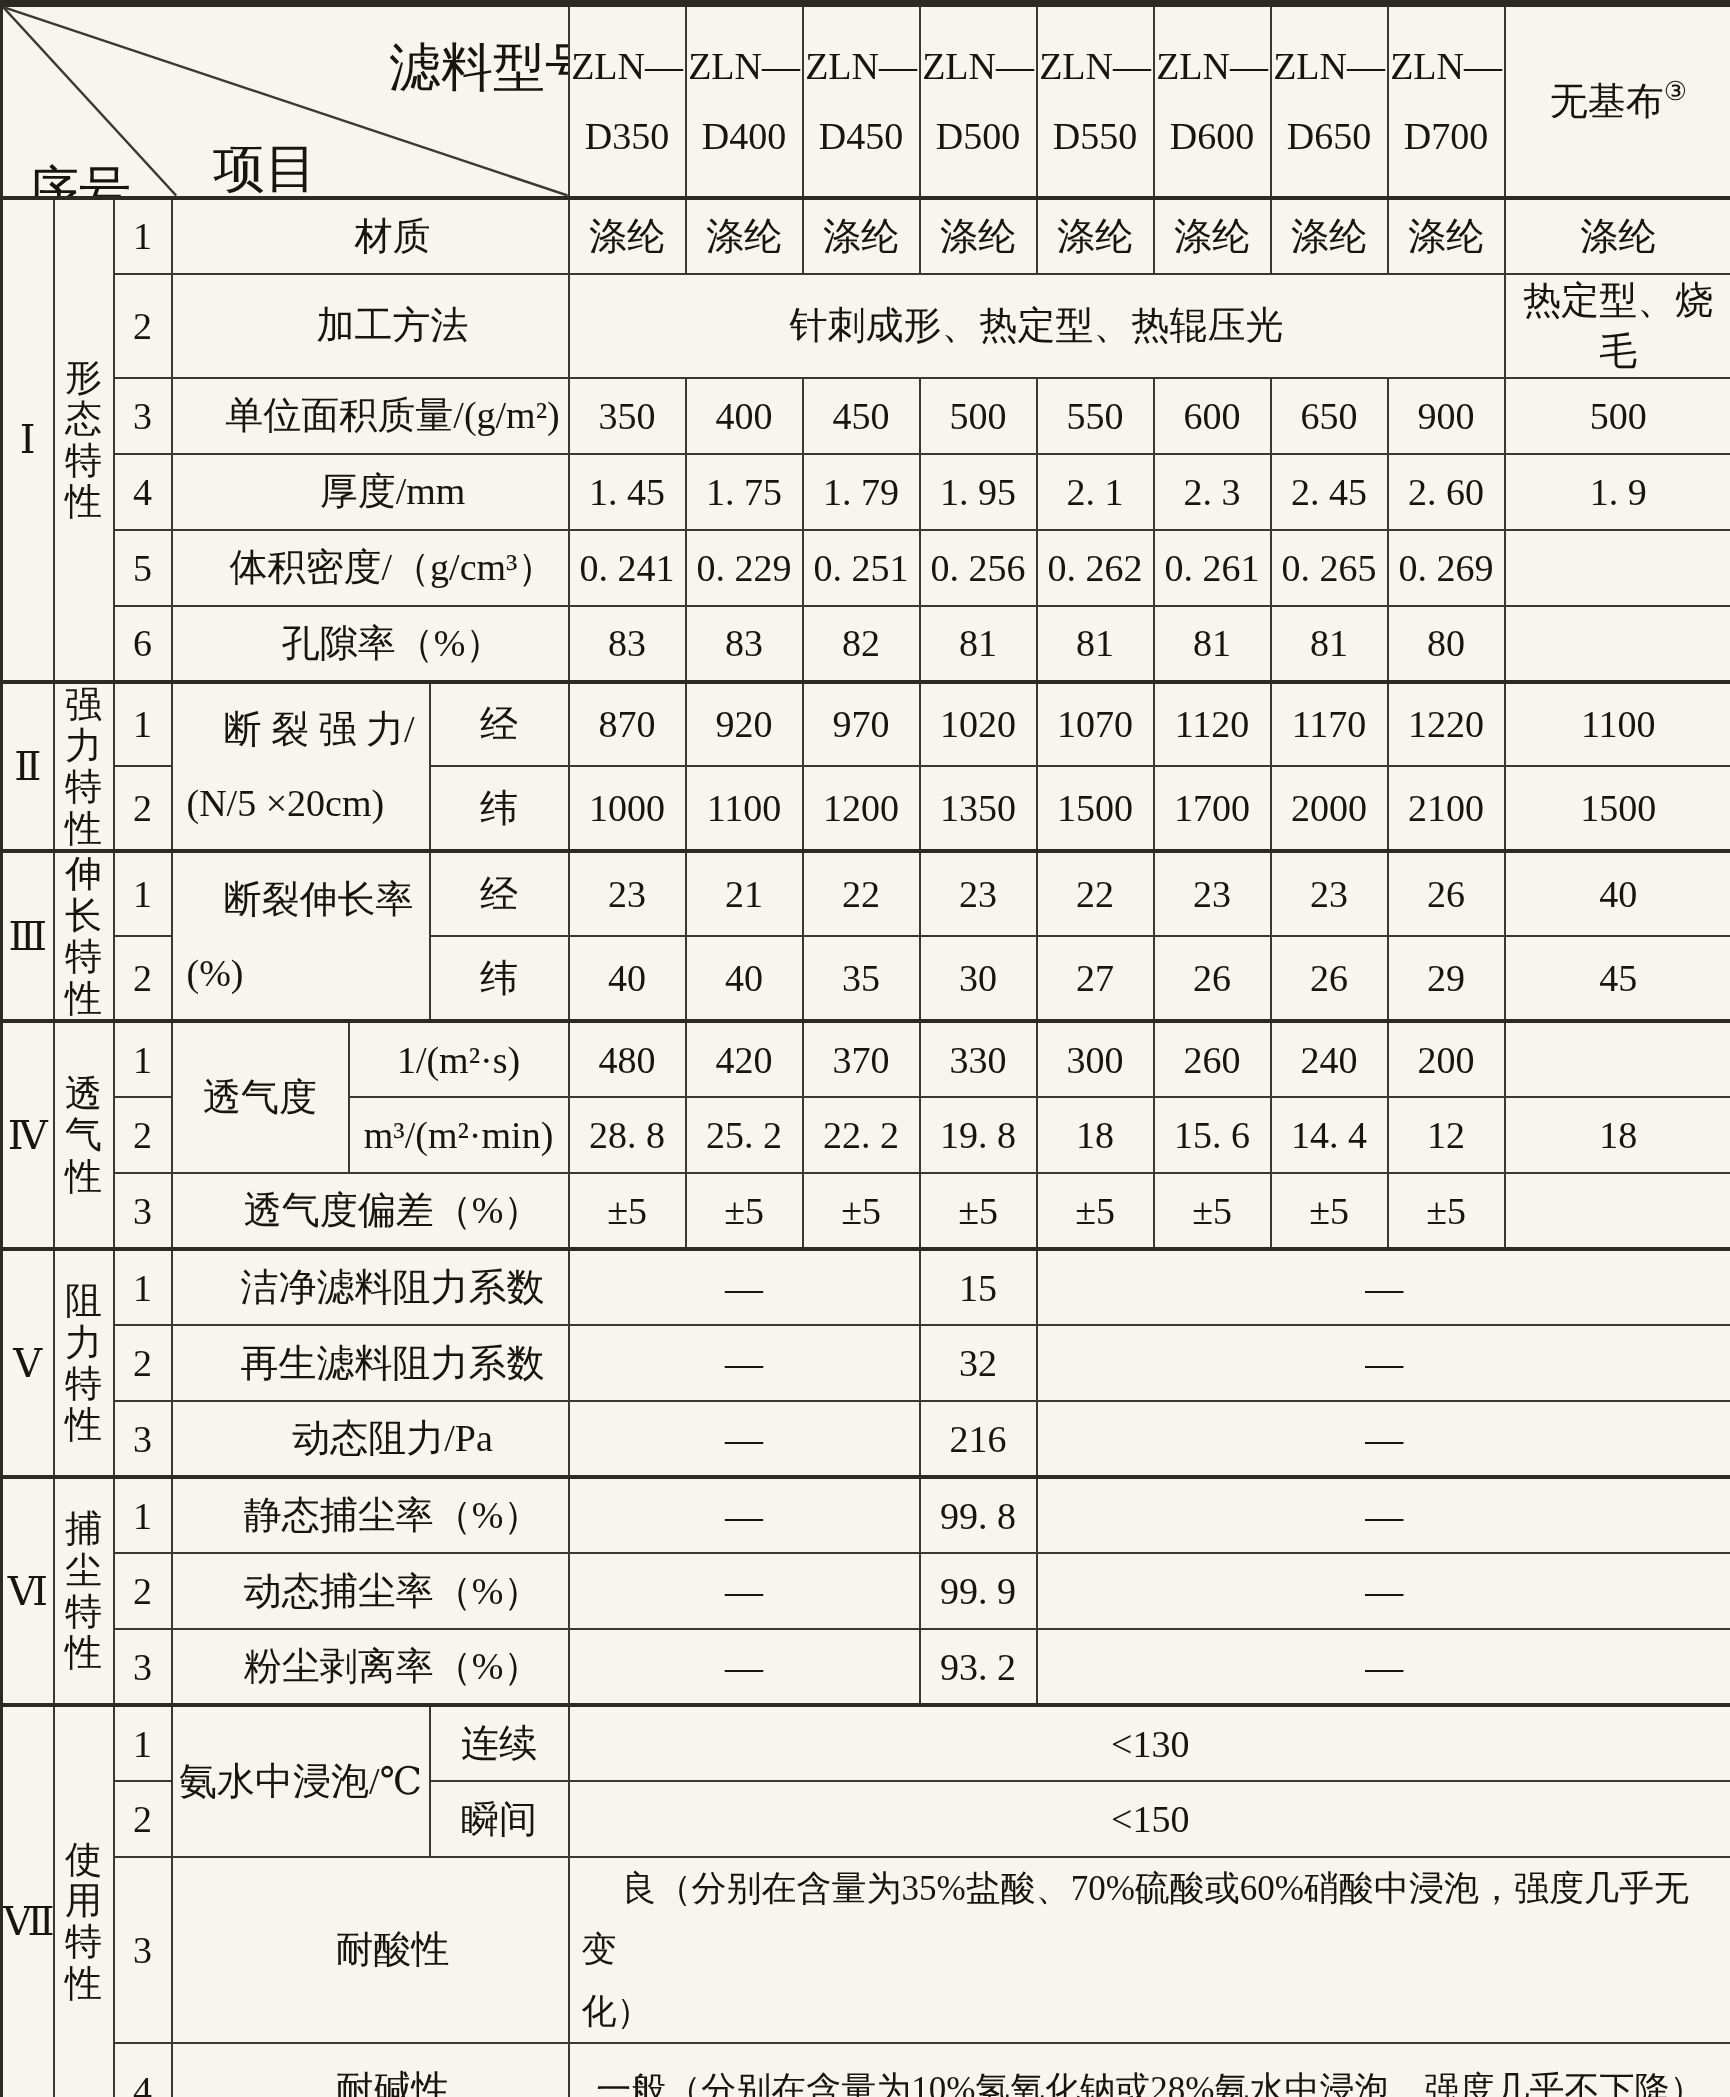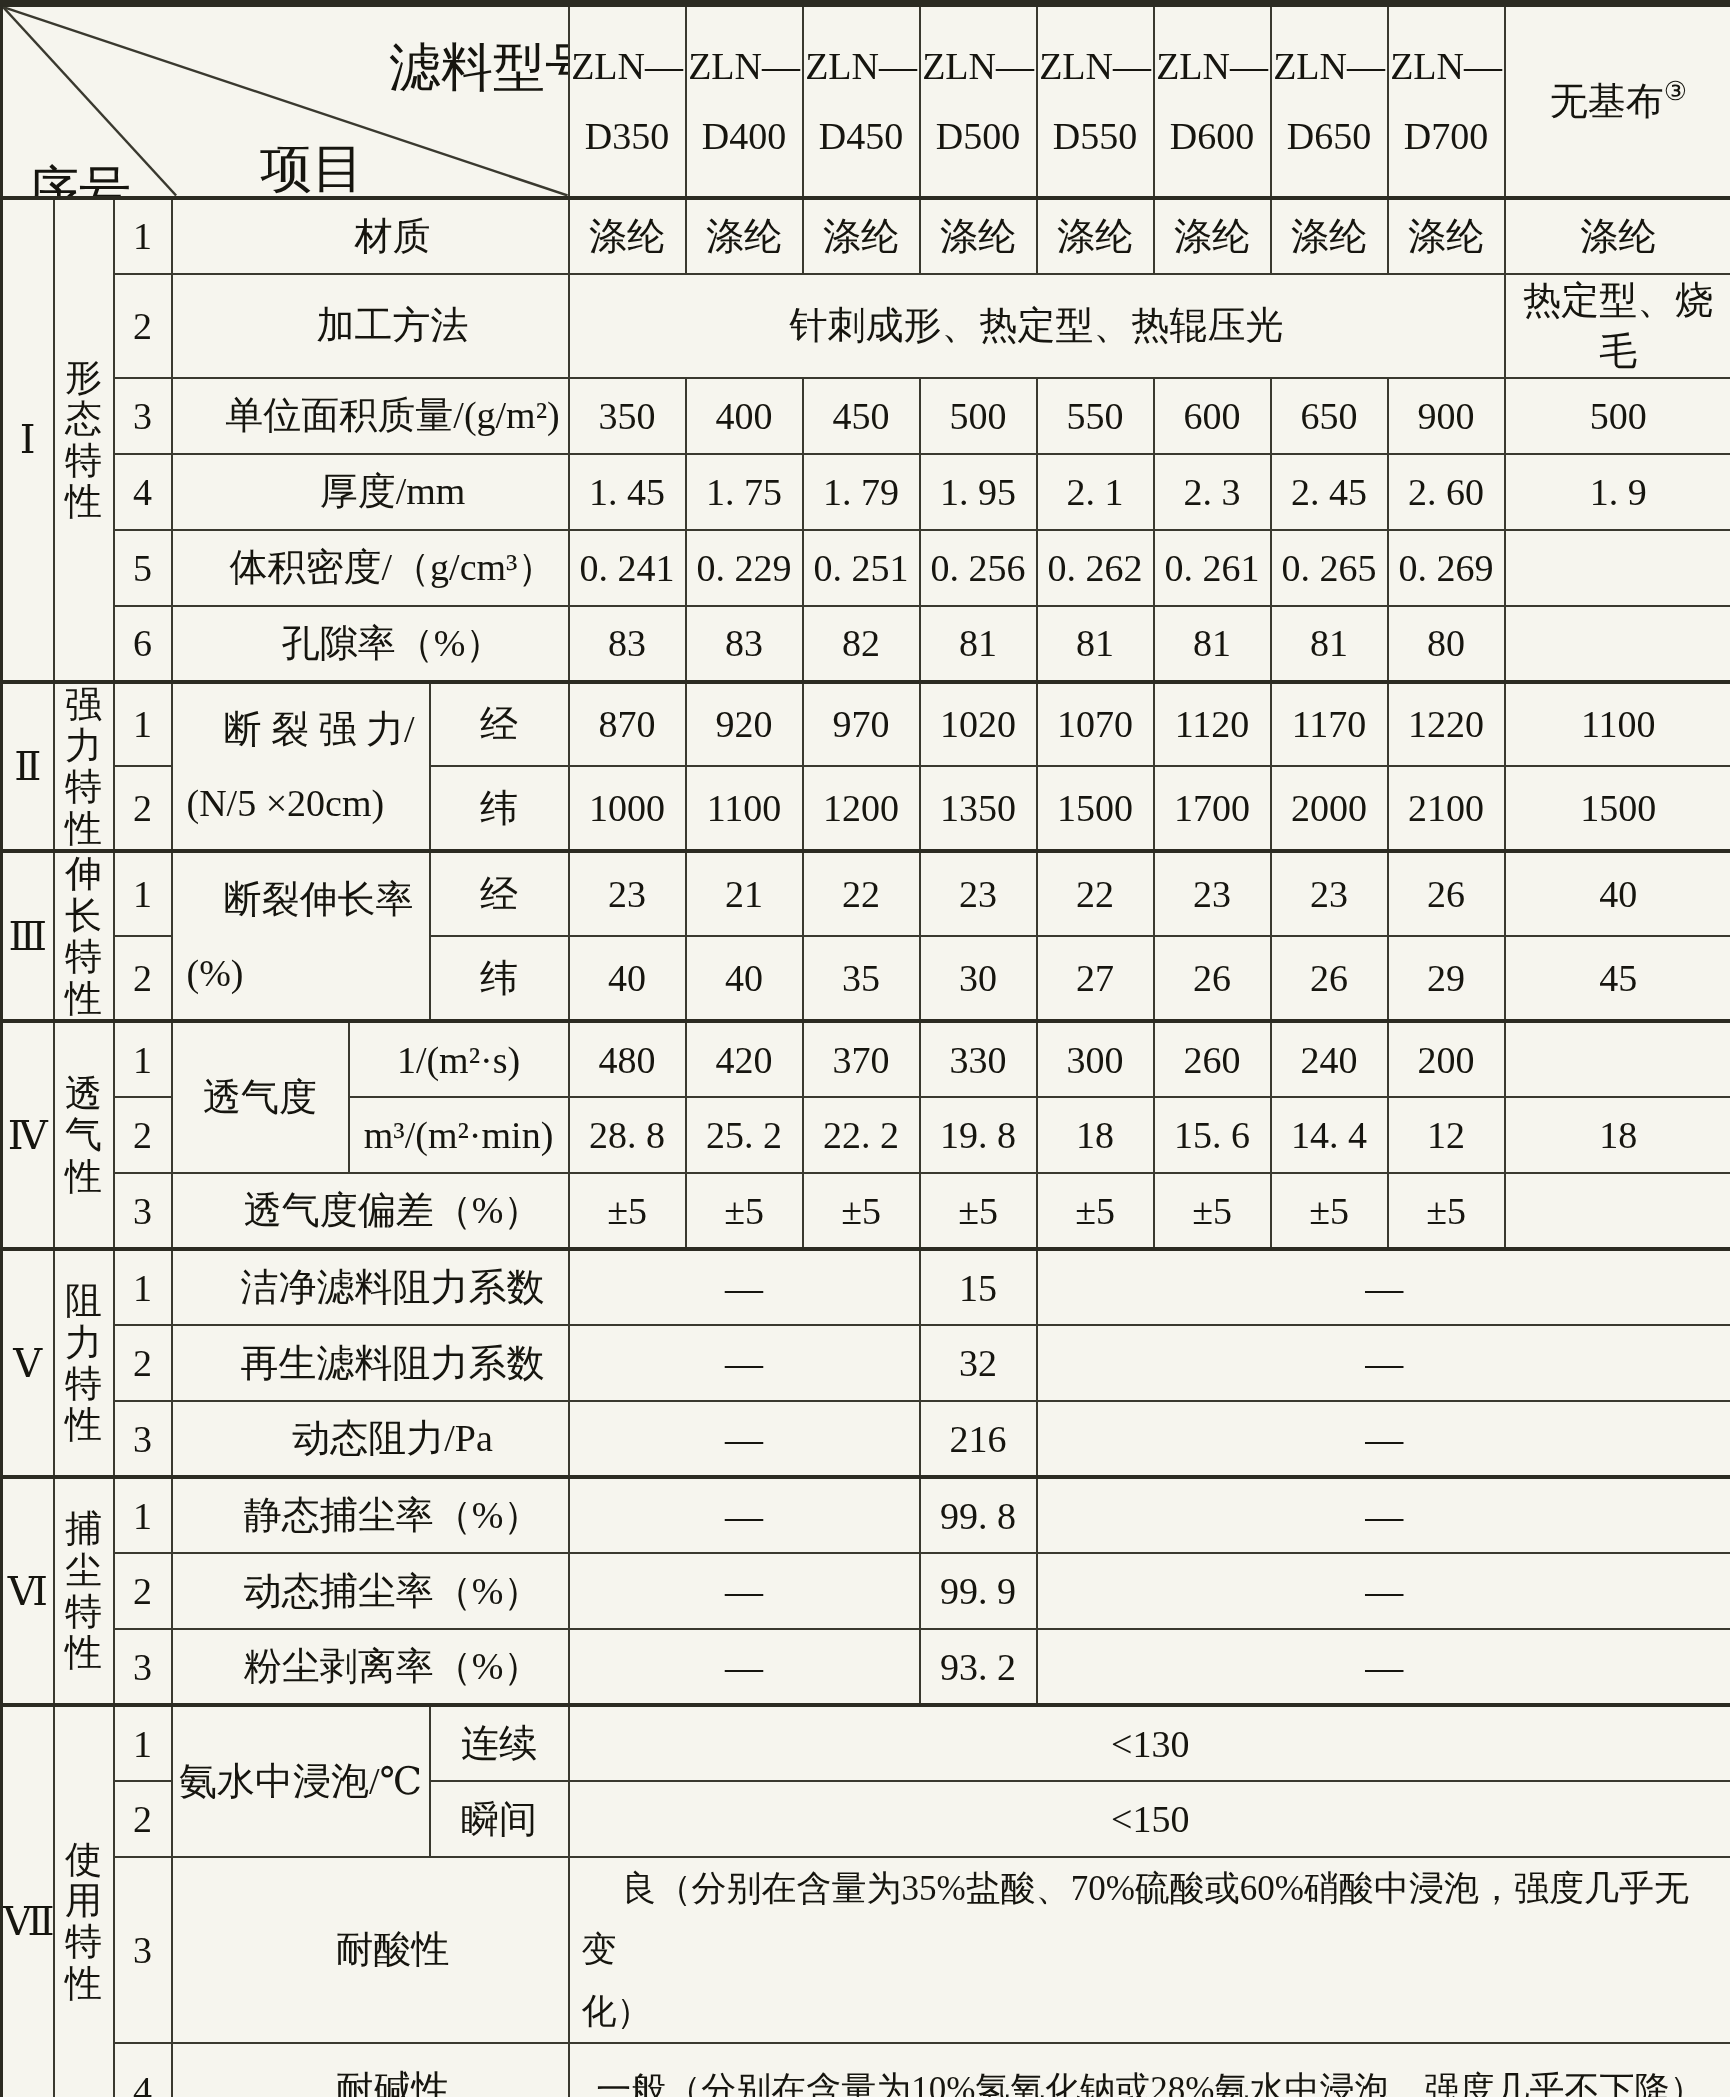--- a/index.html
+++ b/index.html
@@ -27,21 +27,21 @@
   tr.sb > td{border-top:4px solid #2c2b22;}   
   td.item{text-align:center;padding-left:45px;}
   td.num{font-size:38px;}
   .vert{width:1.1em;margin:0 auto;line-height:1.12;font-size:37px;text-align:center;}
   .roman{font-size:40px;}
   
   td.corner{position:relative;padding:0;}
   .corner-svg{position:absolute;left:0;top:0;width:100%;height:100%;}
   .corner-label{position:absolute;font-size:52px;white-space:nowrap;}
   .lbl-model{left:386px;top:26px;}
-  .lbl-item{left:210px;top:127px;margin-left:47px;}
+  .lbl-item{left:210px;top:127px;}
   .lbl-serial{left:24px;top:149px;}
   
   .model-cell div{line-height:1.85;}
   sup{font-size:26px;}
   
   td.item2{text-align:left;font-size:38px;}
   td.item2 .l1{padding-left:51px;line-height:1.95;}
   td.item2 .l2{padding-left:14px;line-height:1.95;}
   td.bigmerge{font-size:35px;}
   td.acid{

